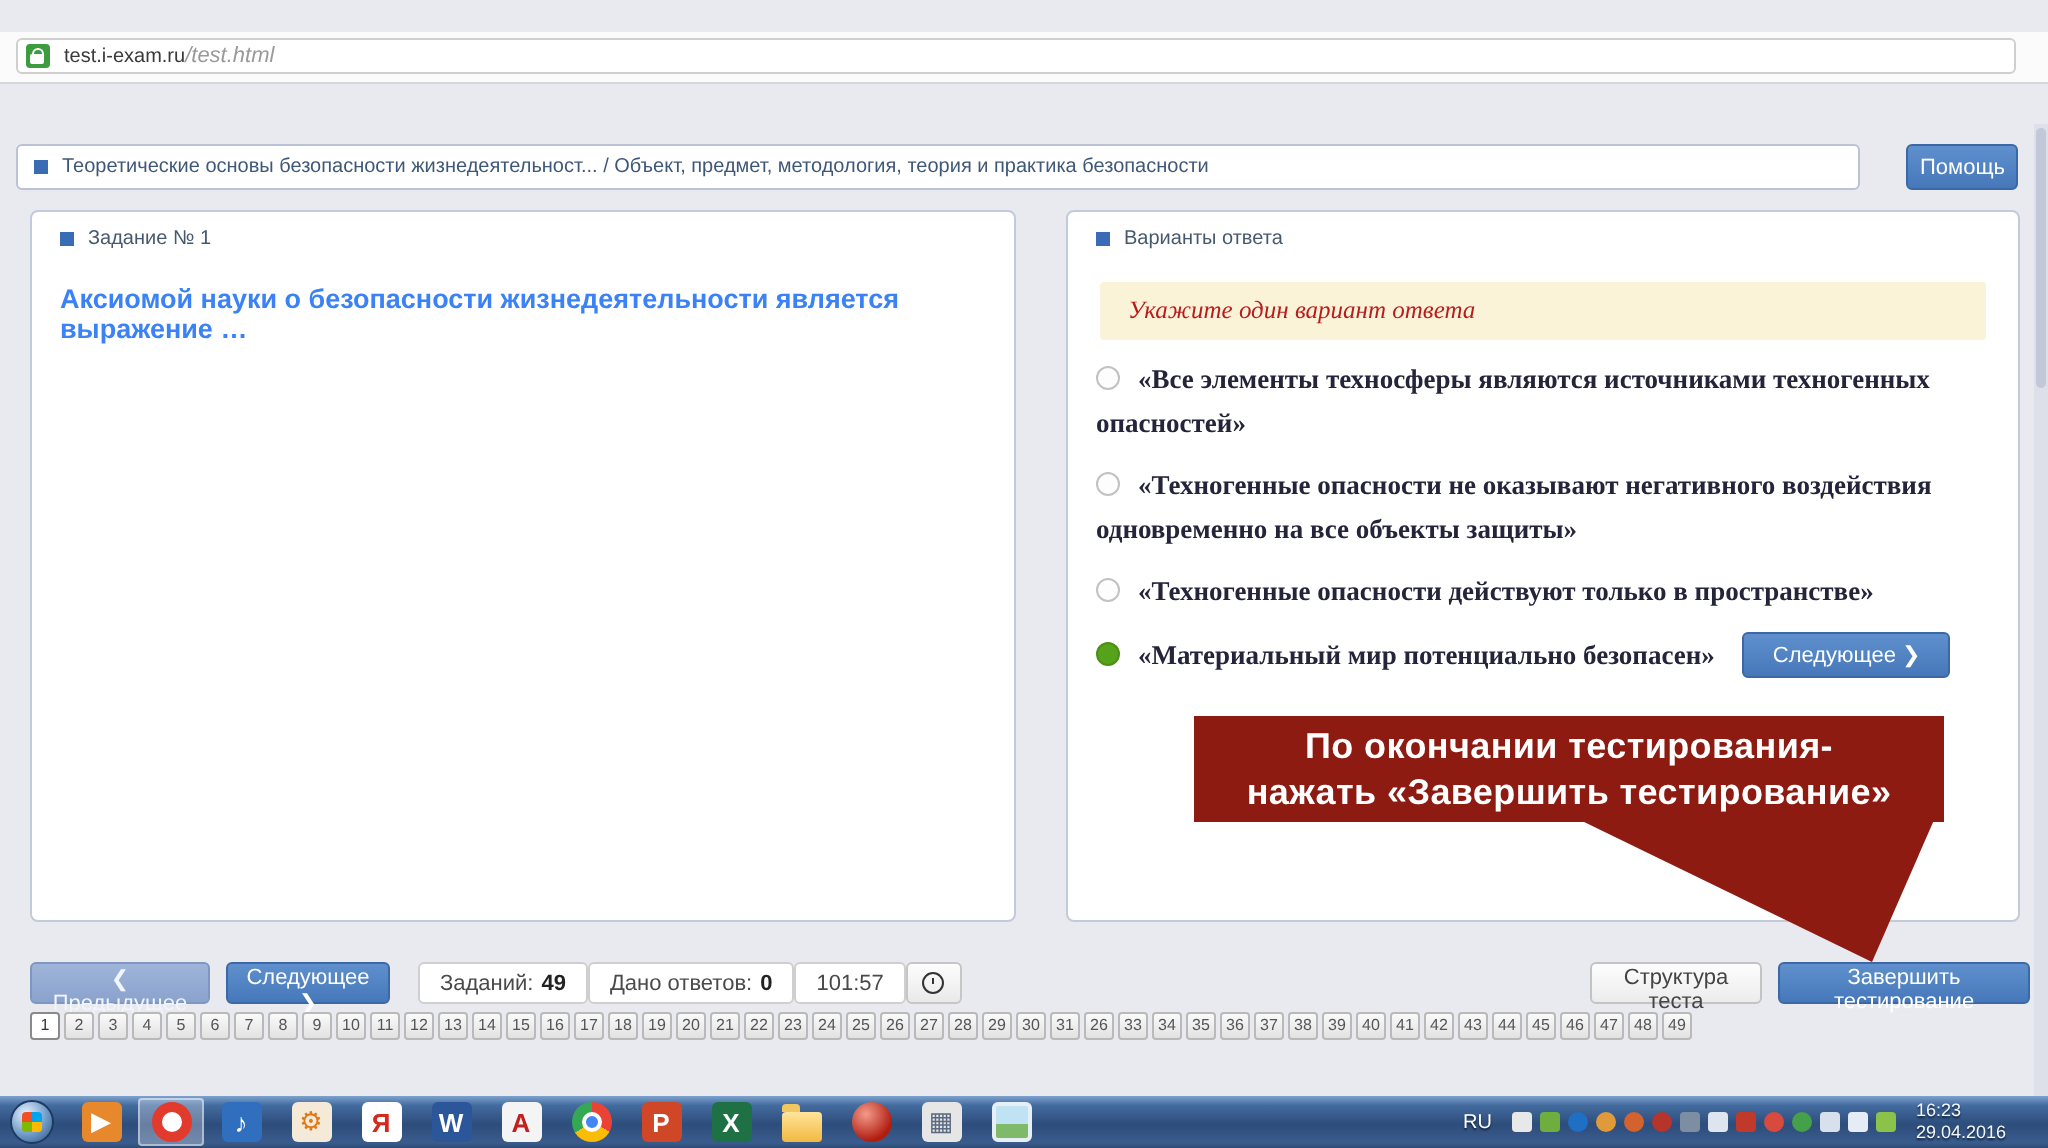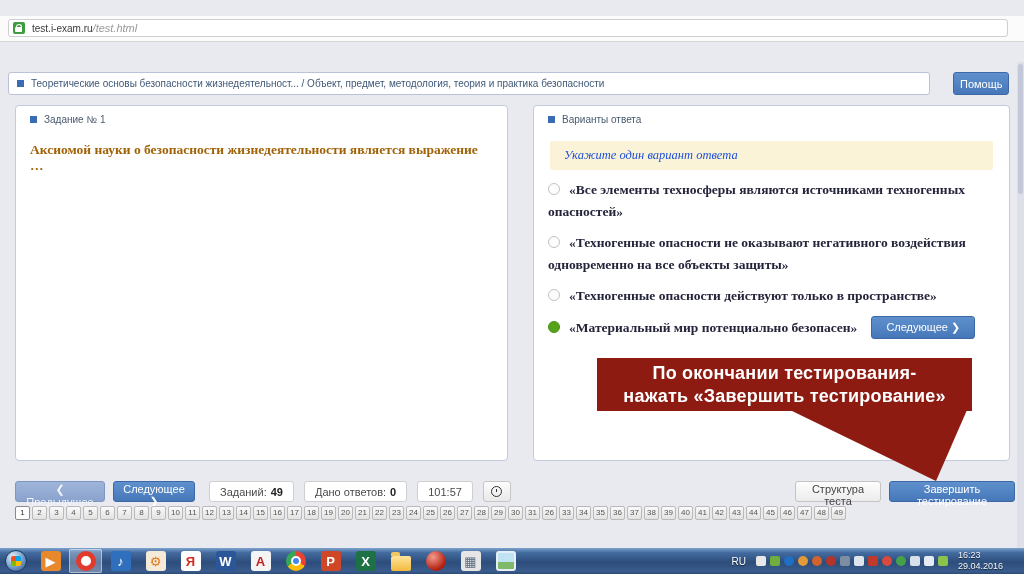--- a/index.html
+++ b/index.html
@@ -51,46 +51,46 @@
   .btn.blue{background:linear-gradient(#5f90cd,#4677b9);border:1px solid #3c69a5;color:#fff;}
   .btn.muted{background:linear-gradient(#9fb4d9,#8aa3cd);border:1px solid #7e97c0;color:#f2f5fb;}
   .btn.gray{background:linear-gradient(#fdfdfd,#ececec);border:1px solid #c3c3c3;color:#444;}
 
   .help-btn{position:absolute;left:953px;top:10px;width:56px;height:23px;font-size:11px;}
 
   .panel{position:absolute;top:43px;background:#fff;border:1px solid #c2cbdb;border-radius:4px;box-sizing:border-box;}
   .panel.left{left:15px;width:493px;height:356px;padding:8px 14px;}
   .panel.right{left:533px;width:477px;height:356px;padding:8px 14px;}
   .panel-head{font-size:10px;color:#47596e;display:flex;align-items:center;}
-  .question-text{margin-top:17px;font-family:Liberation Serif, serif;
-    font-size:13.5px;font-weight:bold;color:#a16207;}
+  .question-text{margin-top:17px;font-family:Liberation Sans, sans-serif;
+    font-size:13.5px;font-weight:bold;color:#3b82f6;}
 
   .hint-box{margin:16px 2px 4px 2px;background:#fbf3d8;border-radius:2px;padding:7px 14px;
-    font-family:"Liberation Serif","DejaVu Serif",serif;font-style:italic;font-size:12.5px;color:#1d4ed8;}
+    font-family:"Liberation Serif","DejaVu Serif",serif;font-style:italic;font-size:12.5px;color:#b91c1c;}
   .option{margin-top:9px;font-family:"Liberation Serif","DejaVu Serif",serif;font-size:13.5px;
     font-weight:600;color:#24243a;line-height:22px;}
   .radio{display:inline-block;width:12px;height:12px;border:1px solid #c2c2c2;border-radius:50%;
     background:#fdfdfd;margin-right:9px;vertical-align:-1px;box-sizing:border-box;}
   .radio.selected{background:#57a21b;border-color:#4c9016;}
   .inline-next{margin-left:14px;padding:4px 14px;font-size:11px;vertical-align:1px;}
 
   
   .callout-box{position:absolute;left:597px;top:296px;width:375px;height:53px;background:#8d1b12;
     color:#fff;font-weight:bold;font-size:18px;line-height:23px;text-align:center;padding-top:4px;
     box-sizing:border-box;letter-spacing:.2px;}
   .callout-pointer{position:absolute;left:790px;top:348px;width:180px;height:71px;}
   .callout-pointer polygon{fill:#8d1b12;}
 
   
   .toolbar{position:absolute;left:15px;top:419px;width:1000px;height:21px;display:flex;align-items:center;}
   .toolbar .btn{height:21px;font-size:11px;box-sizing:border-box;}
   .tb-prev{width:90px;margin-right:8px;}
   .tb-next{width:82px;margin-right:14px;}
   .stat-box{height:21px;background:#fff;border:1px solid #cfcfcf;border-radius:3px;box-sizing:border-box;
-    font-size:11px;color:#4a4a4a;display:flex;align-items:center;justify-content:flex-end;margin-right:10px;padding:0 10px;}
+    font-size:11px;color:#4a4a4a;display:flex;align-items:center;justify-content:flex-end;padding:0 10px;}
   .stat-box b{margin-left:4px;color:#222;}
   .clock-btn{width:28px;height:21px;background:linear-gradient(#fdfdfd,#e9e9e9);border:1px solid #c6c6c6;
     border-radius:3px;box-sizing:border-box;display:flex;align-items:center;justify-content:center;}
   .clock-glyph{width:11px;height:11px;border:1.5px solid #333;border-radius:50%;position:relative;box-sizing:border-box;}
   .clock-glyph::after{content:"";position:absolute;left:3.5px;top:1.5px;width:1.5px;height:3.5px;background:#333;}
   .tb-right{margin-left:auto;display:flex;}
   .tb-structure{width:86px;margin-right:8px;font-size:11px;}
   .tb-finish{width:126px;font-size:11px;}
 
   

